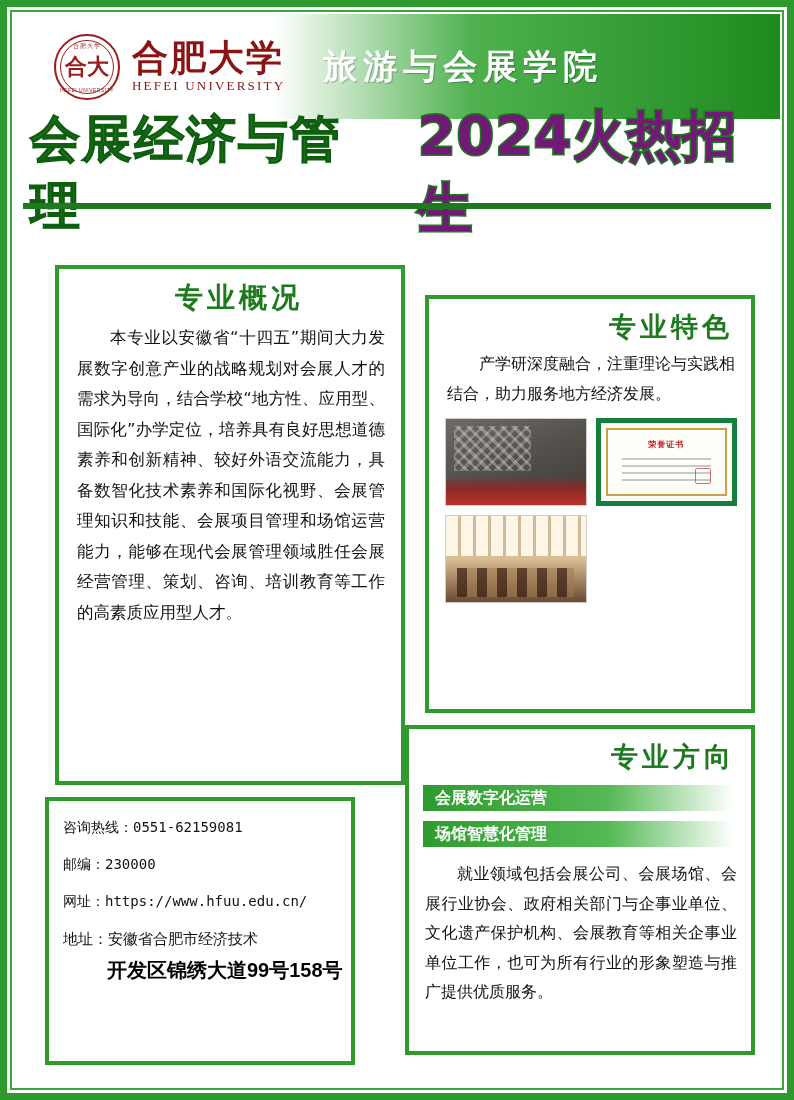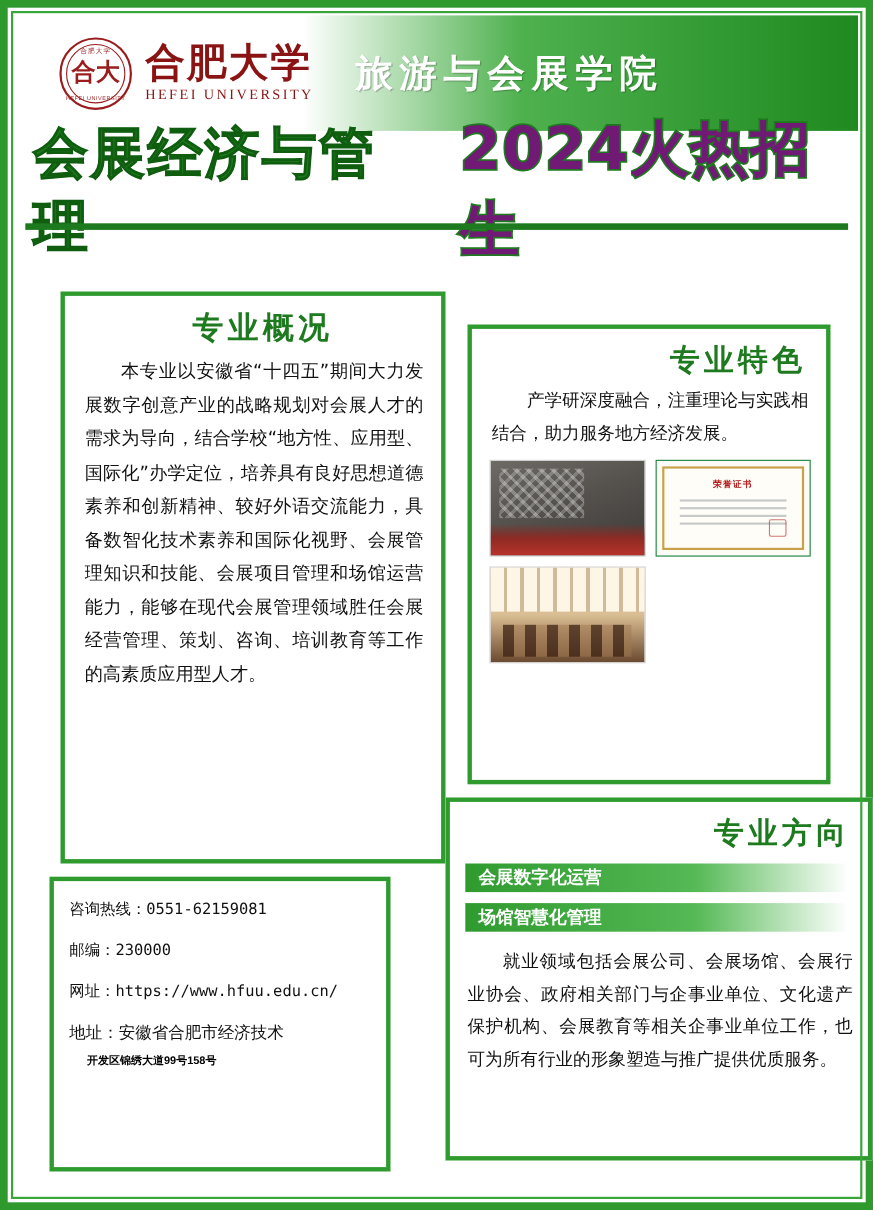--- a/index.html
+++ b/index.html
@@ -128,21 +128,21 @@
     content:""; position:absolute; left:6%; top:8%; width:55%; height:52%;
     background:
       repeating-linear-gradient(45deg, rgba(255,255,255,.28) 0 3px, rgba(0,0,0,0) 3px 8px),
       repeating-linear-gradient(-45deg, rgba(255,255,255,.22) 0 3px, rgba(0,0,0,0) 3px 8px);
   }
   .ph-hall::after{
     content:""; position:absolute; left:0; bottom:0; width:100%; height:34%;
     background:linear-gradient(to top,#b7332b 0%,#8d2a24 55%,rgba(0,0,0,0) 100%);
   }
   .ph-cert{
-    background:#fdfbf6; border:1px solid #15803d;
+    background:#fdfbf6; border:5px solid #15803d;
   }
   .ph-cert .cert-inner{
     position:absolute; left:5px; top:5px; right:5px; bottom:5px;
     border:2px solid #c8a24a; background:#fffdf7;
   }
   .ph-cert .cert-head{
     position:absolute; left:50%; top:9px; transform:translateX(-50%);
     font-size:8px; color:#b11a1a; font-weight:bold; letter-spacing:1px;
     font-family:"DejaVu Sans", sans-serif; white-space:nowrap;
   }
@@ -160,39 +160,39 @@
   .ph-lib::before{
     content:""; position:absolute; left:0; top:0; width:100%; height:46%;
     background:repeating-linear-gradient(90deg,#fdf6e6 0 12px,#cdbb9a 12px 15px);
   }
   .ph-lib::after{
     content:""; position:absolute; left:8%; bottom:6%; width:84%; height:34%;
     background:repeating-linear-gradient(90deg, rgba(60,35,20,.75) 0 10px, rgba(160,120,80,.5) 10px 20px);
   }
 
   
-  #direction{ left:398px; top:718px; width:388px; height:330px; }
+  #direction{ left:398px; top:718px; width:350px; height:330px; }
   #direction .box-title{ font-size:27px; margin:10px 16px 0 0; text-align:right; }
   .tag{
     margin:10px 18px 0 14px; height:26px; line-height:26px;
     color:#ffffff; font-size:16px; font-weight:bold; padding-left:12px;
     font-family:"DejaVu Sans", sans-serif;
     background:linear-gradient(to right,#2f9b2f 0%,#55b955 60%,#ffffff 100%);
   }
   #direction .txt{ font-size:16px; padding:12px 14px 0 16px; text-indent:2em; }
 
   
   #contact{ left:38px; top:790px; width:310px; height:268px; }
   #contact .line{
     font-family:"DejaVu Sans", sans-serif;
     font-size:15px; color:#111; padding:0 14px; line-height:1.5;
     margin-top:16px;
   }
   #contact .line.mono{ font-family:"DejaVu Sans Mono", monospace; font-size:14px; }
-  #contact .addr2{ padding-left:30px; margin-top:6px; font-size:10px; }
+  #contact .addr2{ padding-left:58px; margin-top:6px; font-size:20px; }
   #contact .bold{ font-weight:bold; }
 </style>
 </head>
 <body>
 
 <div class="page">
 
   <div class="header">
     <div class="logo-wrap">
       <div class="seal">

